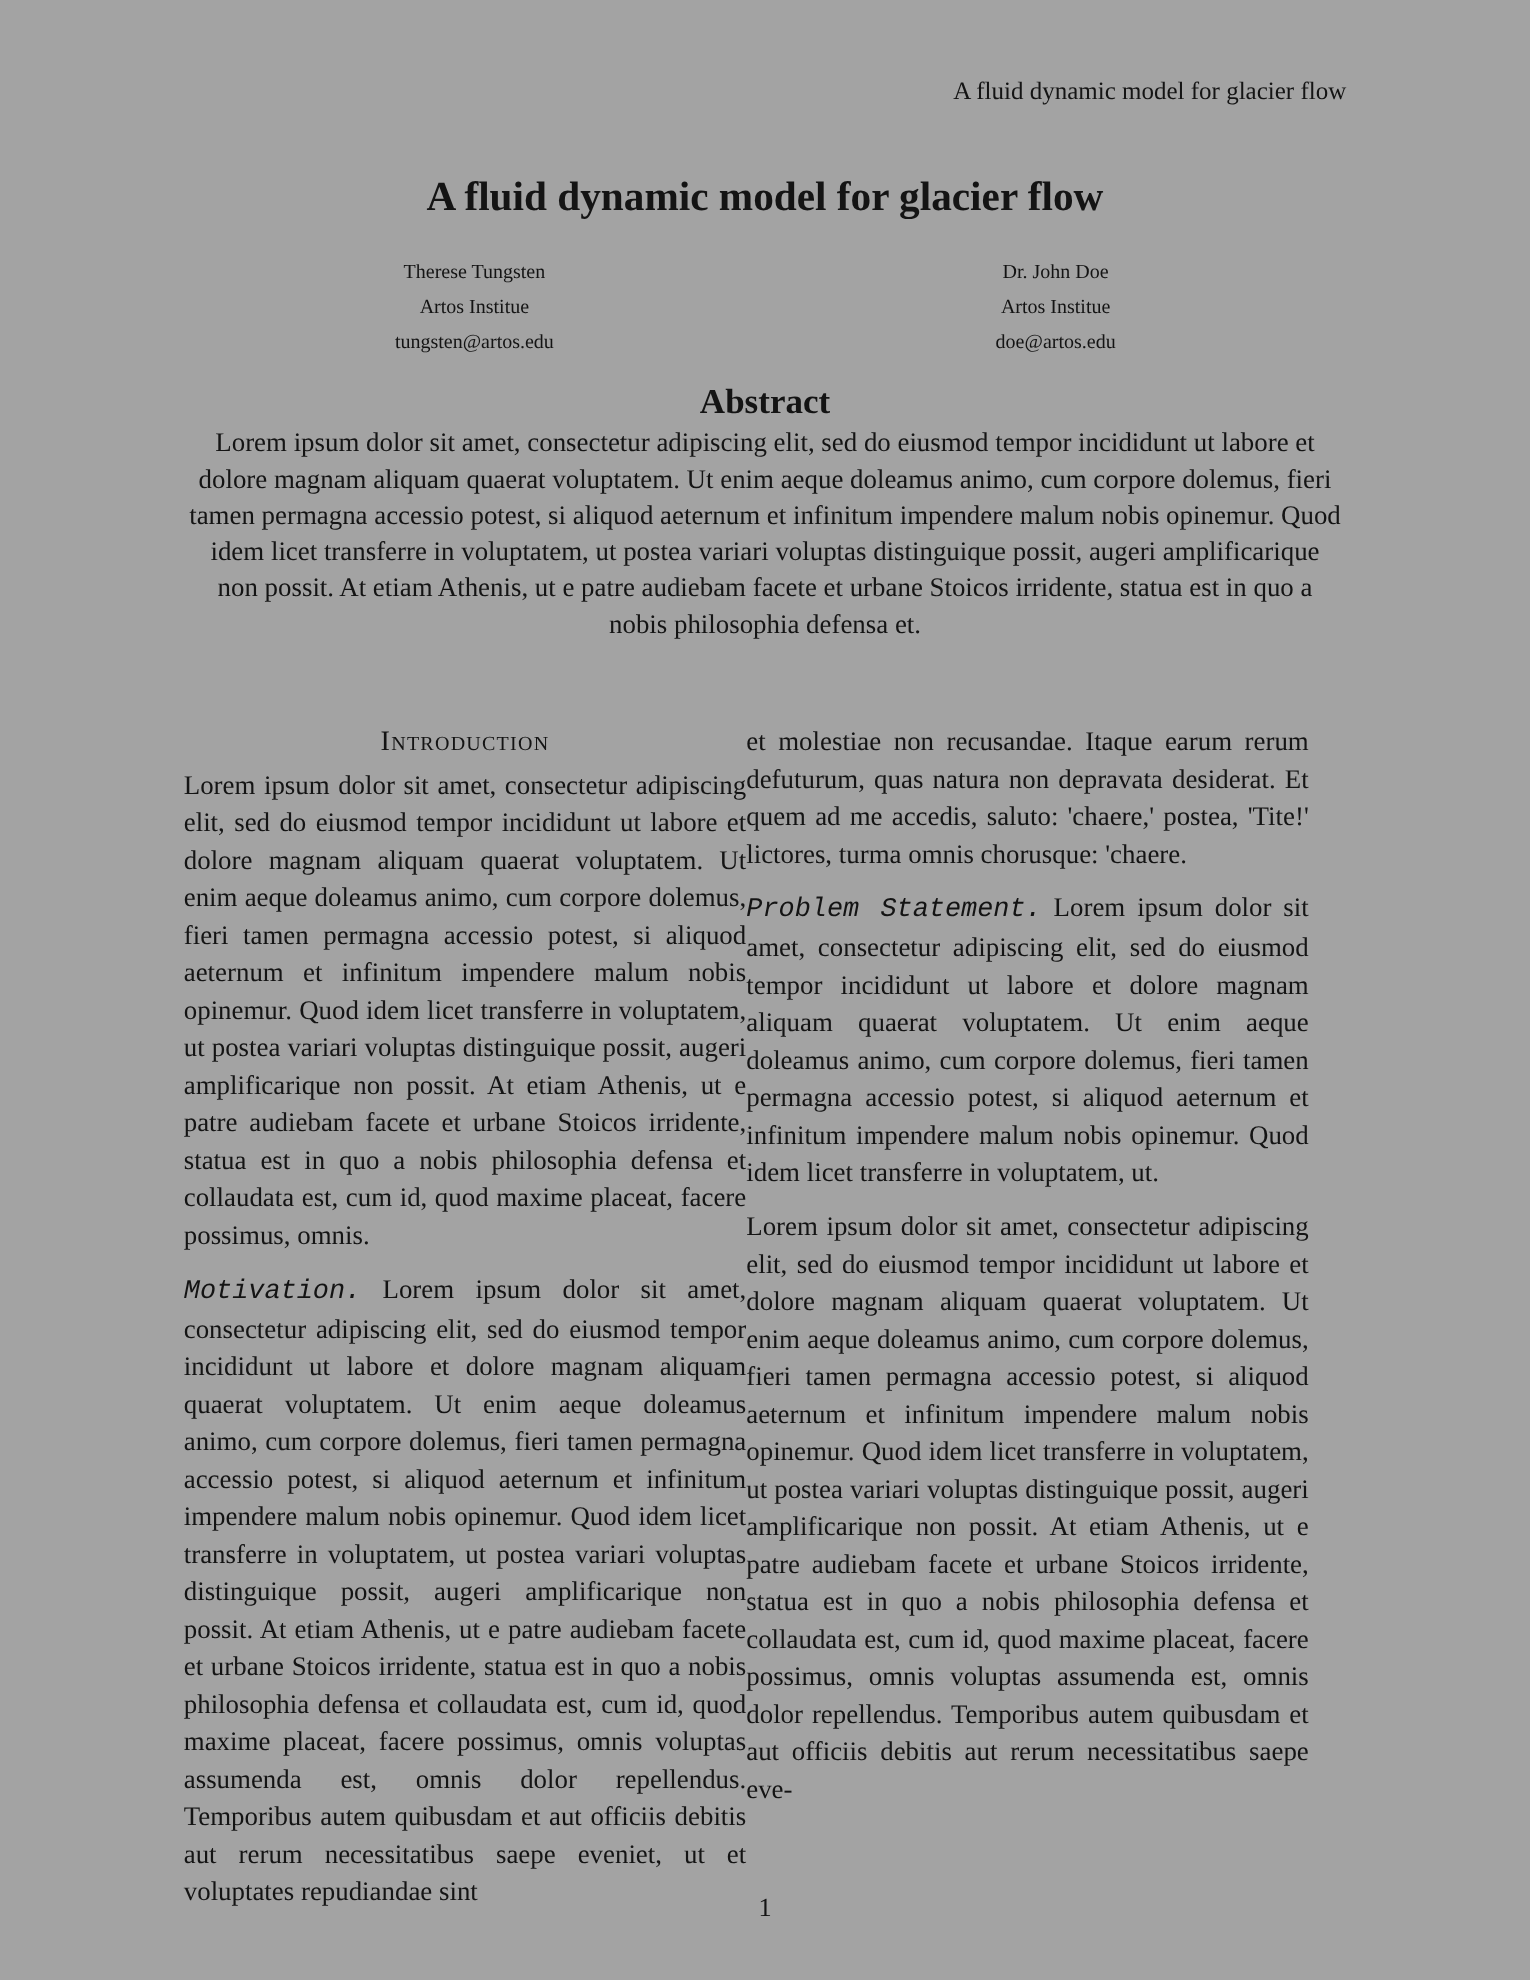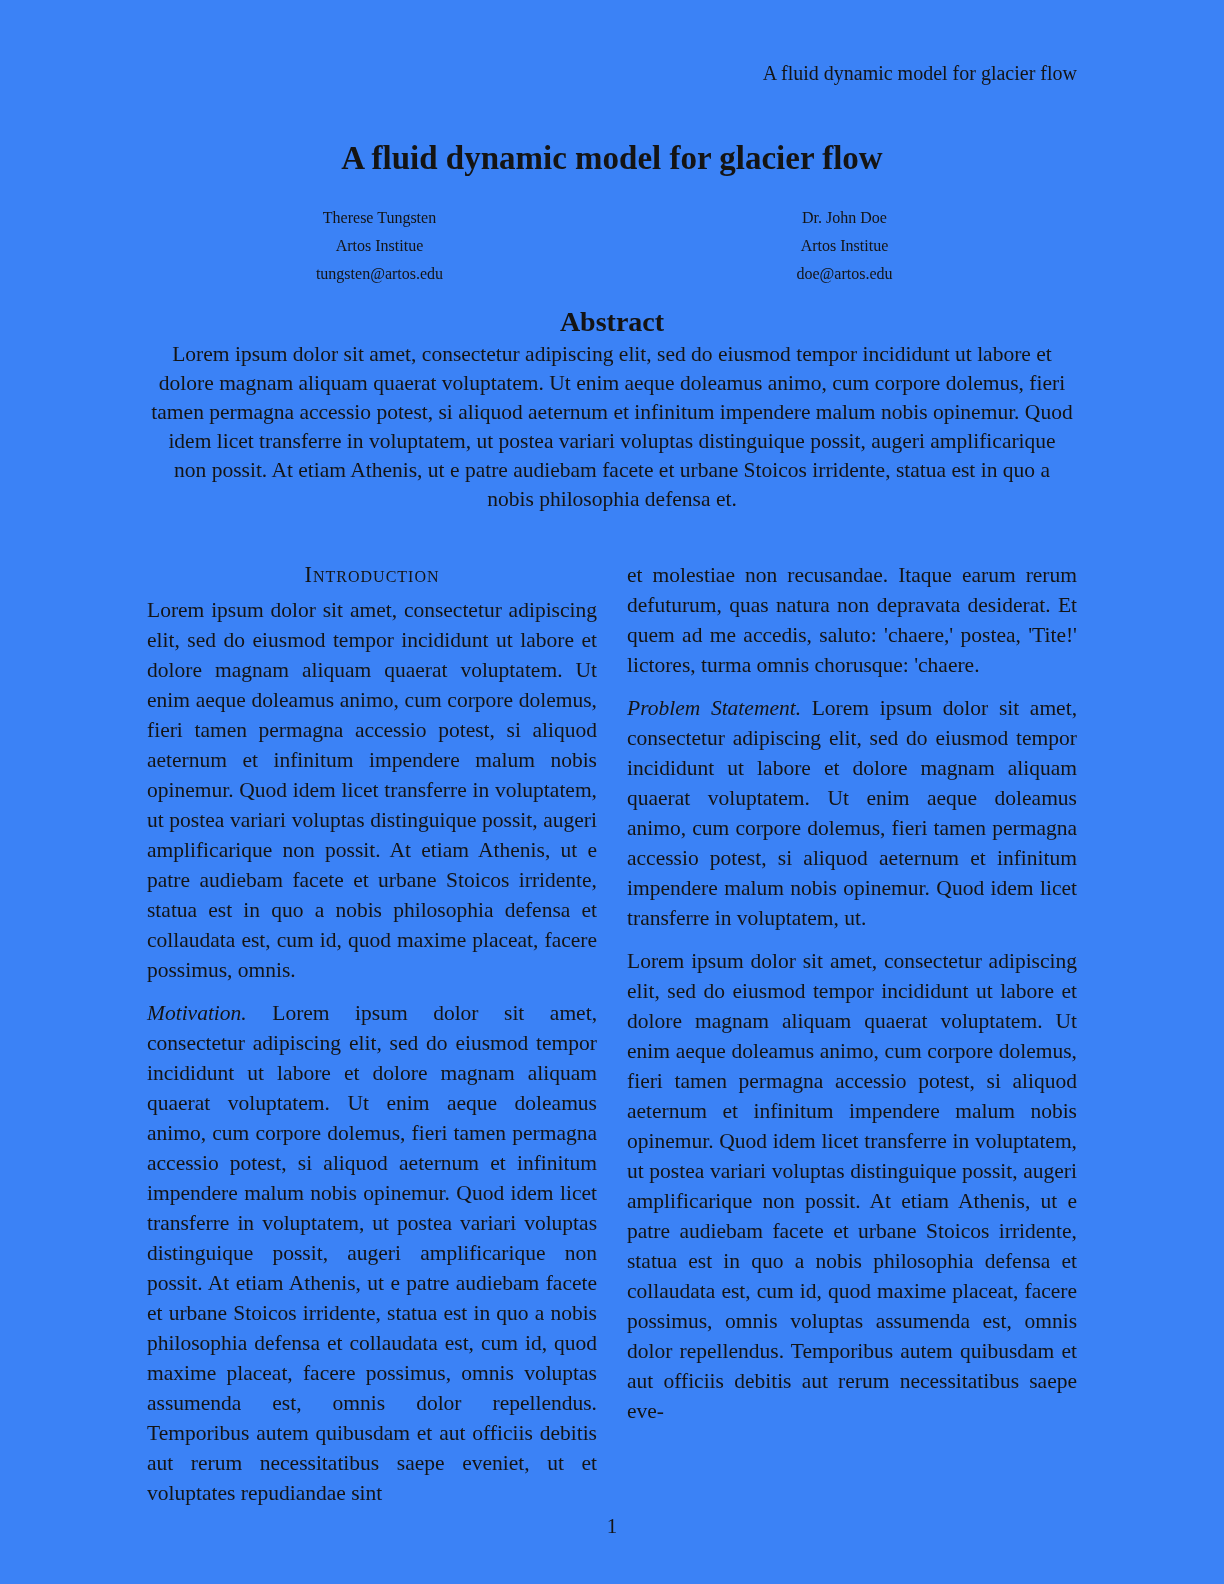--- a/index.html
+++ b/index.html
@@ -6,21 +6,21 @@
     margin: 0;
     padding: 0;
     background: #ffffff;
   }
   .page {
     position: relative;
     box-sizing: border-box;
     width: 1224px;
     height: 1584px;
     margin: 0 auto;
-    background: #3b82f6;
+    background: #a3a3a3;
     color: #141414;
     font-family: "Liberation Serif", "DejaVu Serif", serif;
     padding: 62px 147px 0 147px;
     overflow: hidden;
   }
   .running-head {
     font-size: 20px;
     line-height: 22px;
     text-align: right;
     white-space: nowrap;
@@ -51,22 +51,21 @@
   }
   .abstract-text {
     margin: 6px 0 0 0;
     padding: 0 4px;
     font-size: 21.5px;
     line-height: 29px;
     text-align: center;
   }
   .columns {
     display: flex;
-    gap: 30px;
-    margin-top: 46px;
+    margin-top: 64px;
   }
   .column {
     box-sizing: border-box;
     width: 450px;
     font-size: 21.5px;
     line-height: 30px;
     text-align: justify;
   }
   .column p {
     margin: 0 0 13px 0;
@@ -78,20 +77,21 @@
     font-weight: 400;
     font-variant: small-caps;
     letter-spacing: 1px;
     text-align: center;
   }
   .section-heading.spaced {
     margin-top: 27px;
   }
   .lead {
     font-style: italic;
+    font-family: Liberation Mono, monospace;
   }
   .page-number {
     position: absolute;
     bottom: 46px;
     left: 0;
     width: 100%;
     text-align: center;
     font-size: 21px;
     line-height: 24px;
   }

